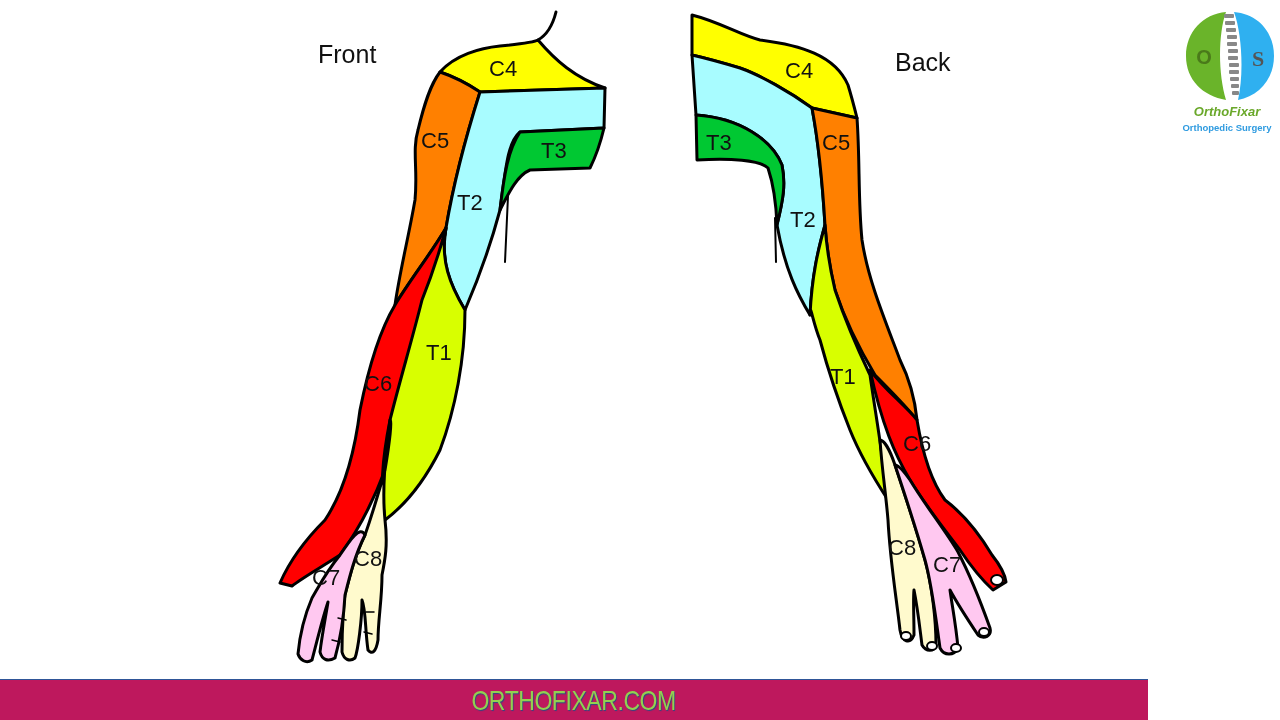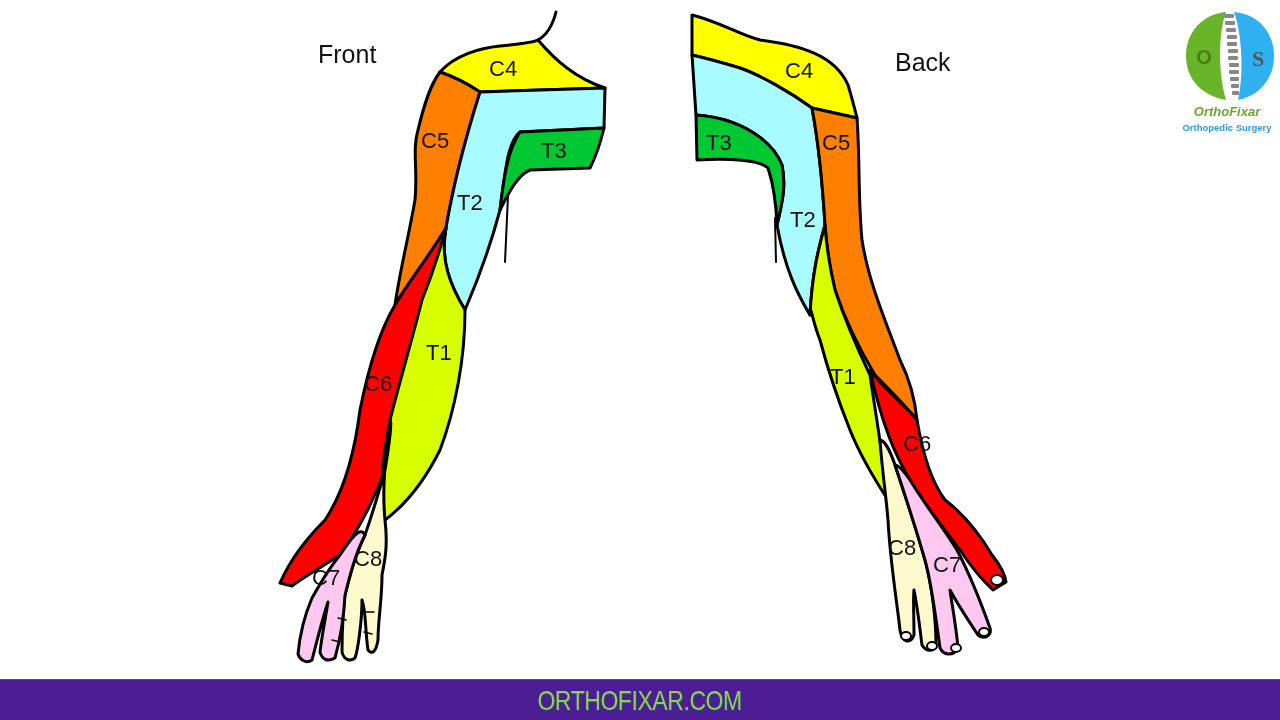--- a/index.html
+++ b/index.html
@@ -23,22 +23,22 @@
       position: absolute; left: 1172px; top: 104px; width: 110px; text-align: center;
       font-size: 13px; font-weight: bold; font-style: italic; color: #6aa82a;
       font-family: "Liberation Sans", sans-serif;
     }
     .logo-sub {
       position: absolute; left: 1168px; top: 122px; width: 118px; text-align: center;
       font-size: 9.5px; font-weight: bold; color: #2f9be0;
       font-family: "Liberation Sans", sans-serif;
     }
     .footer {
-      position: absolute; left: 0; top: 679px; width: 1280px; height: 41px;
-      background: #4c1d95; border-top: 1px solid #2f5597;
+      position: absolute; left: 0; top: 679px; width: 1148px; height: 41px;
+      background: #be185d; border-top: 1px solid #2f5597;
       display: flex; align-items: center; justify-content: center; text-align: right;
     }
     .footer-text {
       color: #92d050; font-size: 28px; letter-spacing: -0.5px;
       font-family: "Liberation Sans Narrow", "Liberation Sans", sans-serif;
       transform: scaleX(0.82);
       text-shadow: 1px 1px 1px #2c4a80;
     }
   </style>
 </head>

